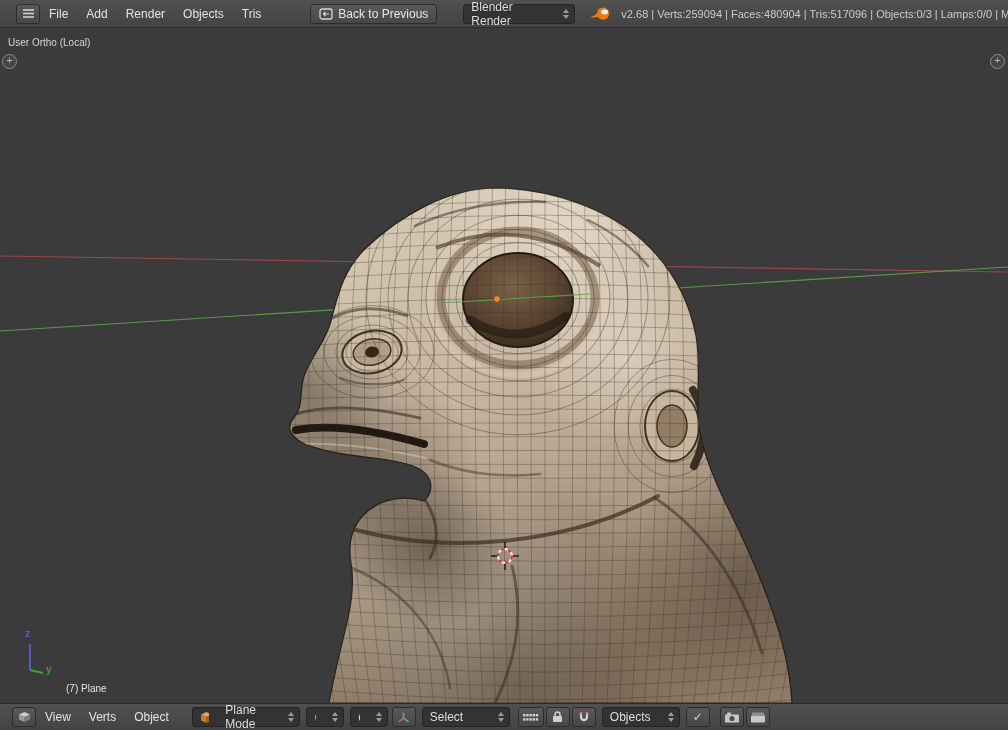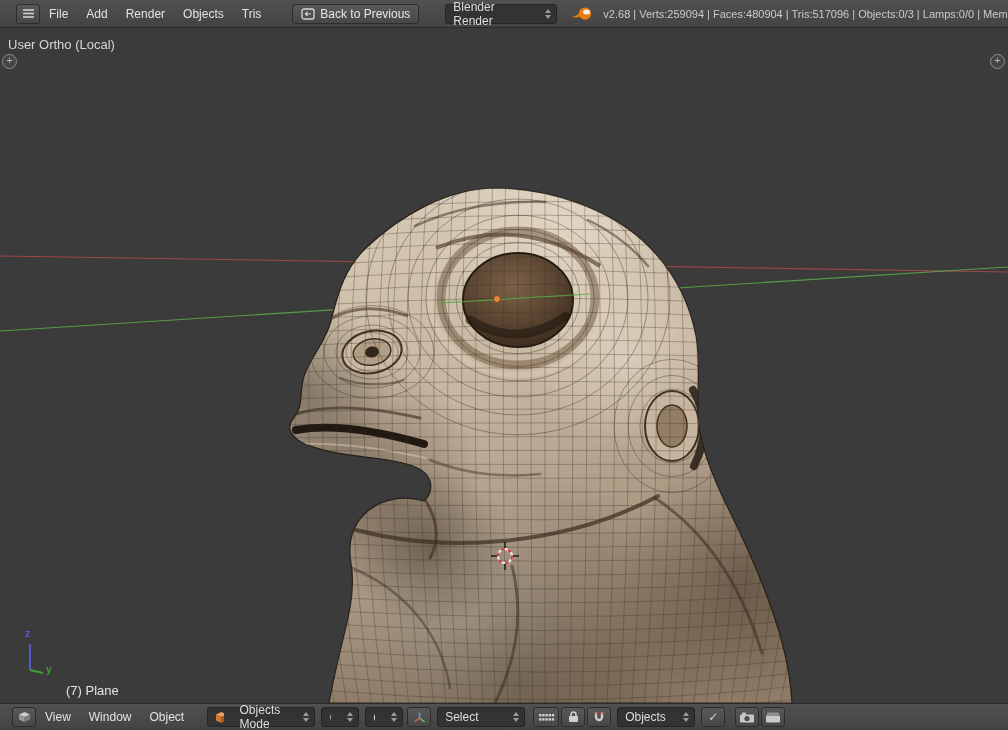--- a/index.html
+++ b/index.html
@@ -24,21 +24,21 @@
   .ud{display:inline-flex;flex-direction:column;gap:2px;margin-left:auto;}
   .ud i{display:block;width:0;height:0;border-left:3px solid transparent;border-right:3px solid transparent;}
   .ud .u{border-bottom:4px solid #9c9c9c;}
   .ud .d{border-top:4px solid #9c9c9c;}
 
   #stats{font-size:11px;color:#cbcbcb;white-space:nowrap;overflow:hidden;flex:1;margin-left:10px;}
 
   
   #viewport{position:absolute;top:28px;left:0;width:1008px;height:675px;background:#3b3b3b;overflow:hidden;}
   #scene-svg{position:absolute;top:0;left:0;}
-  .vp-text{position:absolute;font-size:13px;color:#d6d6d6;white-space:nowrap;}
+  .vp-text{position:absolute;font-size:10px;color:#d6d6d6;white-space:nowrap;}
   .gz-label{position:absolute;font-size:10px;font-weight:bold;}
   .expander{position:absolute;width:13px;height:13px;border:1px solid #8d8d8d;border-radius:50%;
     color:#b5b5b5;font-size:11px;line-height:11px;text-align:center;background:rgba(90,90,90,.35);}
 
   .ico{display:flex;align-items:center;justify-content:center;}
   .check-glyph{font-size:12px;color:#d5d5d5;}
 </style>
 </head>
 <body>
 
@@ -53,21 +53,21 @@
             <line x1="1" y1="9" x2="12" y2="9"></line>
           </g>
       </svg>
     </div>
     <span class="menu-item">File</span>
     <span class="menu-item">Add</span>
     <span class="menu-item">Render</span>
     <span class="menu-item">Objects</span>
     <span class="menu-item">Tris</span>
 
-    <div class="btn" style="margin-left:22px">
+    <div class="btn" style="margin-left:40px">
       <svg width="14" height="12">
         <rect x="1" y="1" width="12" height="10" rx="2" fill="none" stroke="#d8d8d8" stroke-width="1.3"></rect>
         <path d="M10 6 H4.5 M6.5 4 L4.5 6 L6.5 8" stroke="#d8d8d8" fill="none" stroke-width="1.2"></path>
       </svg>
       <span>Back to Previous</span>
     </div>
 
     <div class="dd" style="margin-left:26px;width:112px">
       <span>Blender Render</span>
       <span class="ud">
@@ -280,30 +280,30 @@
 
   <footer id="botbar" class="bar">
     <div class="tbtn">
       <svg width="13" height="12">
         <path d="M6.5 1 L12 3.5 L6.5 6 L1 3.5 Z" fill="#cfcfcf"></path>
         <path d="M1 3.5 L6.5 6 L6.5 11 L1 8.5 Z" fill="#9b9b9b"></path>
         <path d="M12 3.5 L6.5 6 L6.5 11 L12 8.5 Z" fill="#7f7f7f"></path>
       </svg>
     </div>
     <span class="menu-item">View</span>
-    <span class="menu-item">Window</span>
+    <span class="menu-item">Verts</span>
     <span class="menu-item">Object</span>
 
     <div class="dd" style="margin-left:14px;width:108px">
       <svg width="13" height="13">
         <path d="M6.5 1 L12 3.5 L6.5 6 L1 3.5 Z" fill="#f0a35a"></path>
         <path d="M1 3.5 L6.5 6 L6.5 12 L1 9.5 Z" fill="#cf7a2e"></path>
         <path d="M12 3.5 L6.5 6 L6.5 12 L12 9.5 Z" fill="#aa5f1f"></path>
       </svg>
-      <span>Objects Mode</span>
+      <span>Plane Mode</span>
       <span class="ud">
           <i class="u"></i>
           <i class="d"></i>
         </span>
     </div>
 
     <div class="dd" style="margin-left:6px;width:38px">
       <svg width="13" height="13">
         <defs>
             <radialGradient id="sphG" cx="0.35" cy="0.3">

